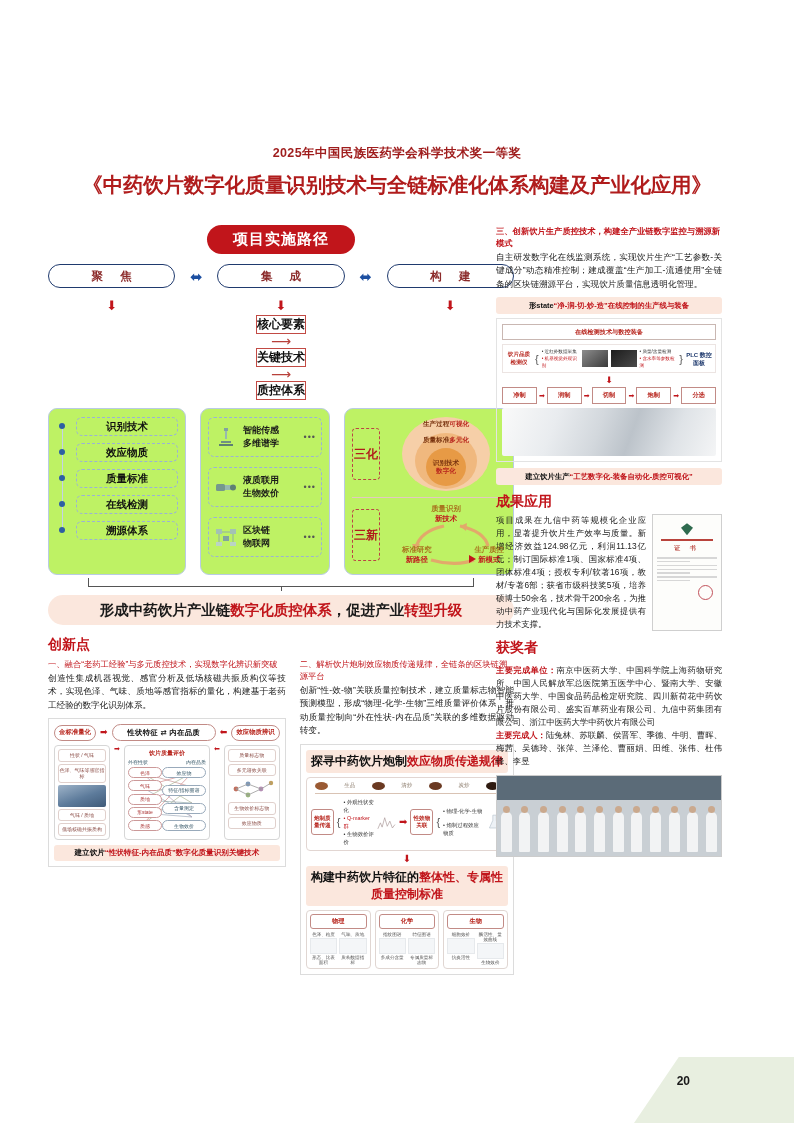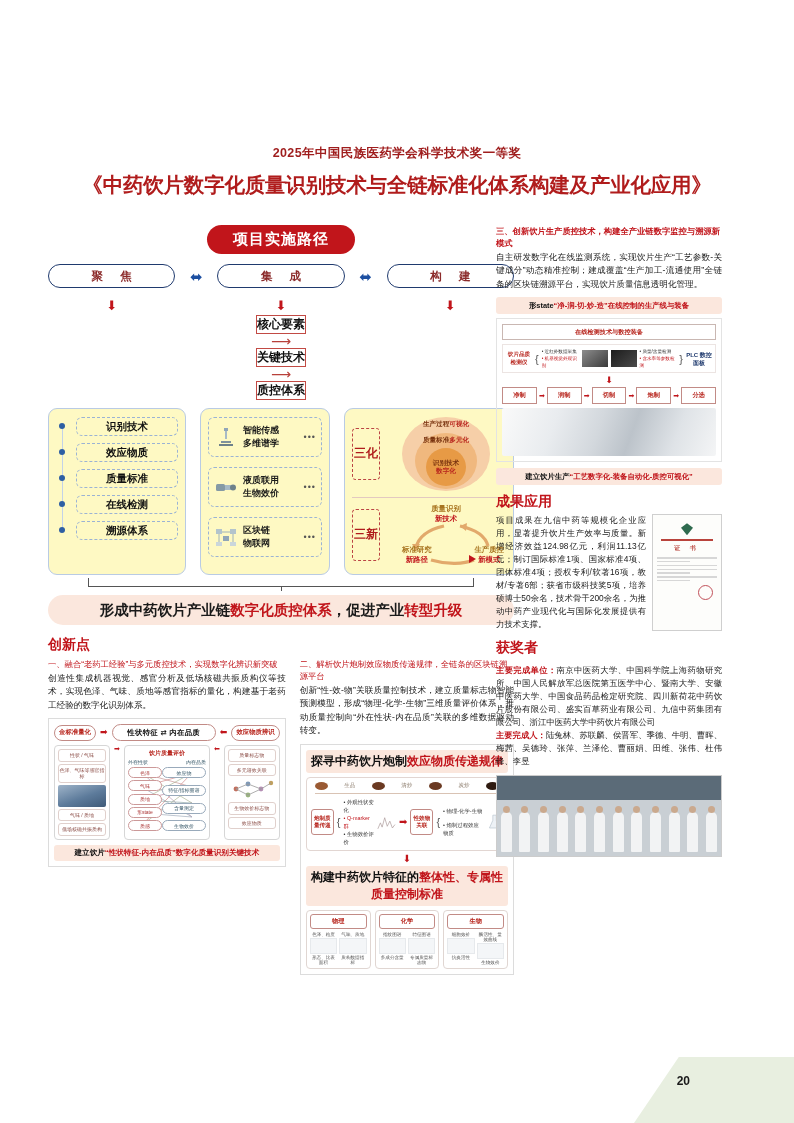--- a/index.html
+++ b/index.html
@@ -44,21 +44,21 @@
   .key-box {
     flex: 1; border: 1.3px solid #c24a44; height: 23px;
     display: flex; align-items: center; justify-content: center;
     font-size: 12px; font-weight: 700; color: #111;
   }
   .r-arrow { width: 42px; text-align: center; color: #b8403a; font-size: 14px; line-height: 1; }
 
   
   .panel-row { display: flex; margin-top: 8px; gap: 14px; }
   .panel {
-    border: 1.3px solid #b9cbe4; border-radius: 9px; background: #fef9c3;
+    border: 1.3px solid #b9cbe4; border-radius: 9px; background: #bef264;
     padding: 8px 7px; position: relative;
   }
   .p1 { width: 138px; }
   .p2 { width: 130px; }
   .p3 { flex: 1; }
 
   
   .tl { position: relative; padding-left: 20px; }
   .tl:before {
     content: ""; position: absolute; left: 6px; top: 10px; bottom: 10px;
@@ -86,21 +86,21 @@
   .tech-ico { width: 24px; height: 24px; flex: 0 0 24px; opacity: .75; }
   .tech-txt { font-size: 9px; font-weight: 700; color: #1a1a1a; line-height: 13px; flex: 1; }
   .tech-dots { font-size: 9px; color: #555; letter-spacing: 1px; }
 
   
   .p3-top { display: flex; align-items: center; gap: 6px; padding-bottom: 6px; border-bottom: 1px solid #e3c9c0; }
   .p3-bot { display: flex; align-items: center; gap: 6px; padding-top: 6px; }
   .sanhua {
     border: 1.3px dashed #b44; border-radius: 4px; width: 28px; height: 52px;
     display: flex; flex-direction: column; align-items: center; justify-content: center;
-    font-size: 12px; font-weight: 700; color: #b01c1c; line-height: 15px; font-family: Liberation Mono, monospace;
+    font-size: 12px; font-weight: 700; color: #b01c1c; line-height: 15px;
   }
   .rings { flex: 1; display: flex; align-items: center; justify-content: center; }
   .ring-out {
     width: 88px; height: 74px; border-radius: 50%; background: #f6cfa8;
     display: flex; align-items: flex-start; justify-content: center;
     padding-top: 3px; position: relative;
   }
   .ring-mid {
     position: absolute; left: 13px; top: 16px; width: 62px; height: 56px;
     border-radius: 50%; background: #f0b87e;

